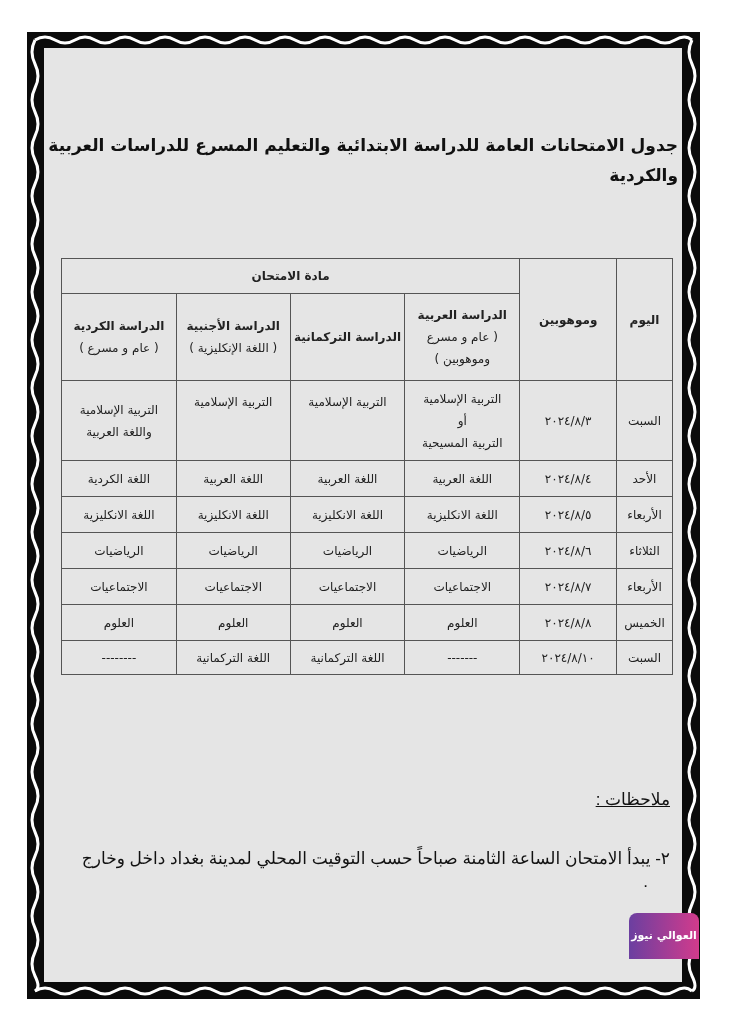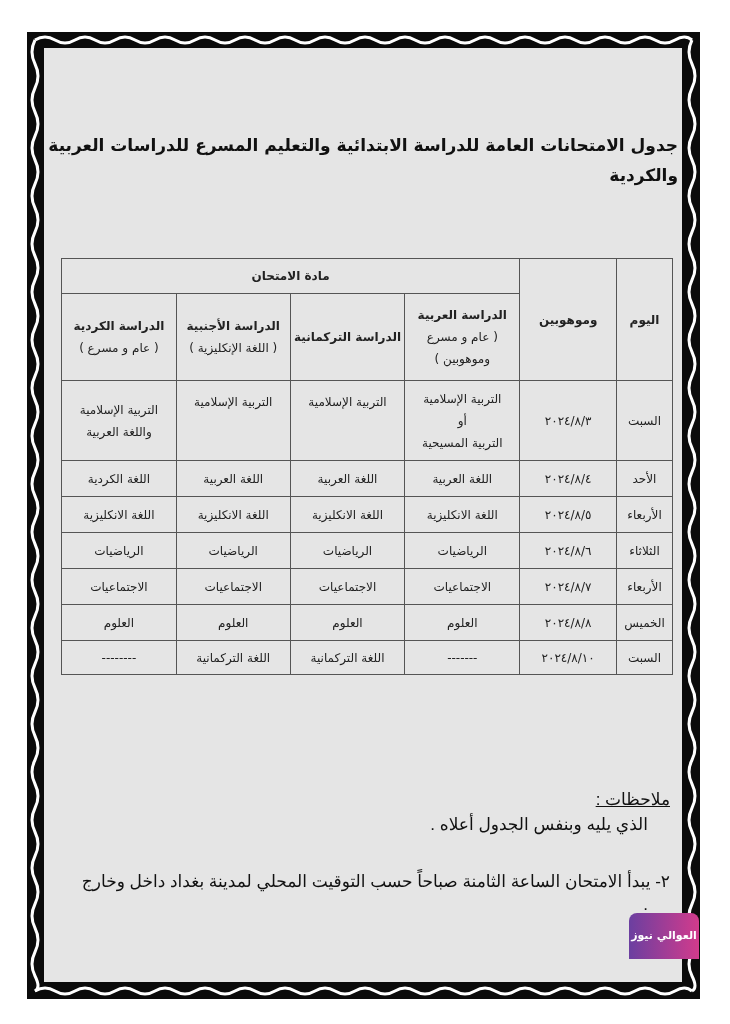--- a/index.html
+++ b/index.html
@@ -161,21 +161,20 @@
       <td>-------</td>
       <td>اللغة التركمانية</td>
       <td>اللغة التركمانية</td>
       <td>--------</td>
     </tr>
   </tbody>
     </table>
 
   <div class="notes">
     <span class="head">ملاحظات :</span>
-    <div style="padding-right:22px">الذي يليه وبنفس الجدول أعلاه .</div>
     <div class="n2">٢- يبدأ الامتحان الساعة الثامنة صباحاً حسب التوقيت المحلي لمدينة بغداد داخل وخارج</div>
     <div style="padding-right:22px">.</div>
   </div>
 </div>
 
 <div class="logo">
   <div class="top" style="font-size:11px">العوالي نيوز</div>
   <div class="bot">NEWS</div>
 </div>
 

